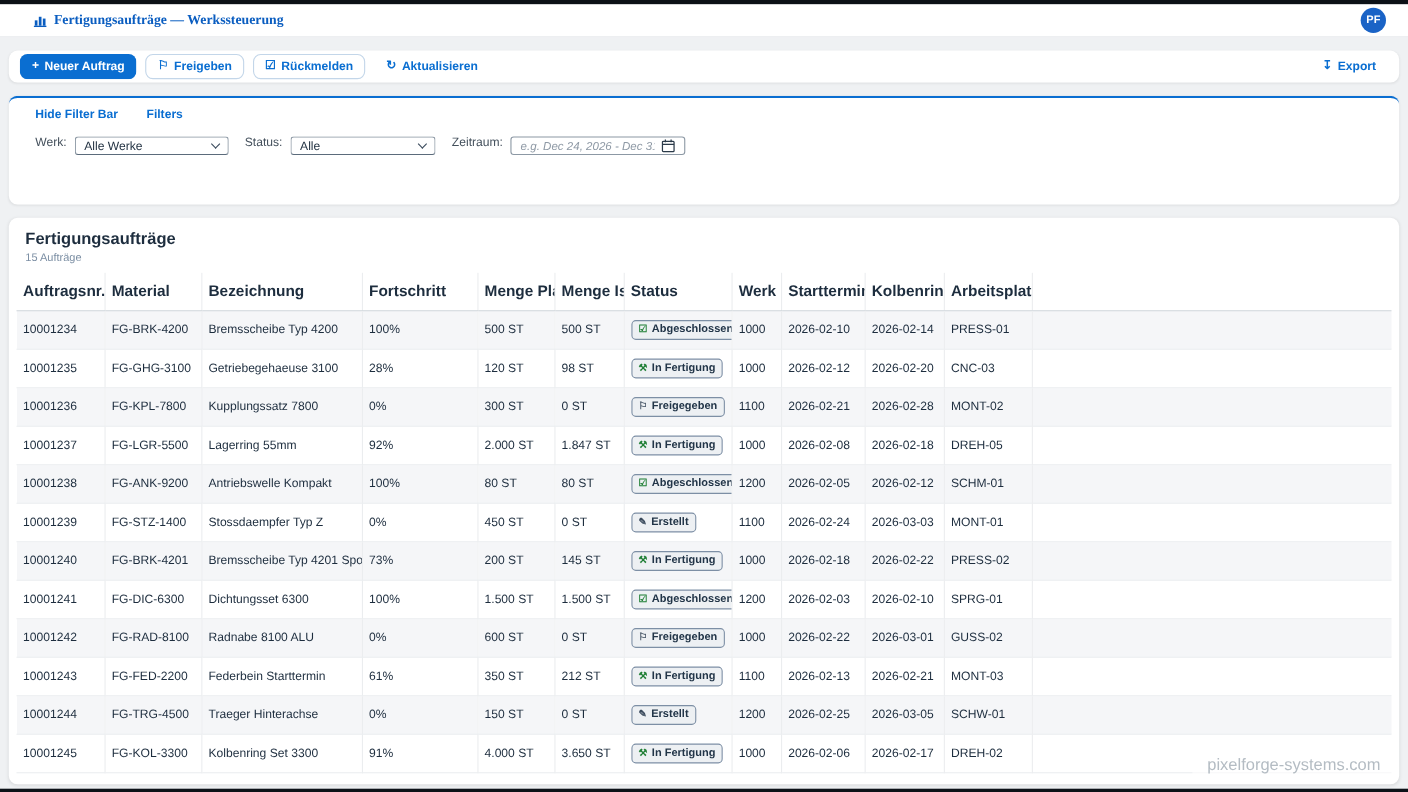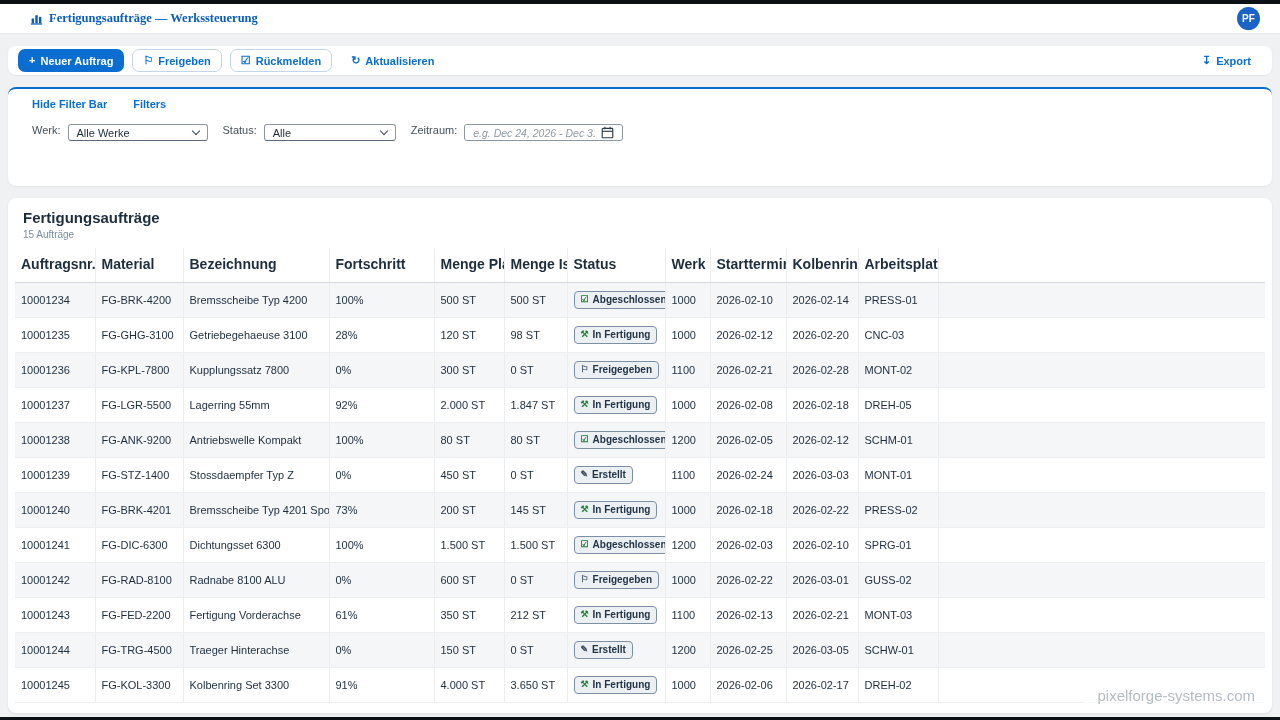--- a/index.html
+++ b/index.html
@@ -404,21 +404,21 @@
             </span></td>
           <td>1000</td>
           <td>2026-02-22</td>
           <td>2026-03-01</td>
           <td>GUSS-02</td>
           <td></td>
         </tr>
         <tr>
           <td>10001243</td>
           <td>FG-FED-2200</td>
-          <td>Fertigung Vorderachse</td>
+          <td>Federbein Starttermin</td>
           <td class="progress-cell">61%</td>
           <td>350 ST</td>
           <td>212 ST</td>
           <td><span class="badge">
               <span class="badge-icon" style="color: rgb(30, 126, 52);">⚒</span>
               <span>In Fertigung</span>
             </span></td>
           <td>1100</td>
           <td>2026-02-13</td>
           <td>2026-02-21</td>

